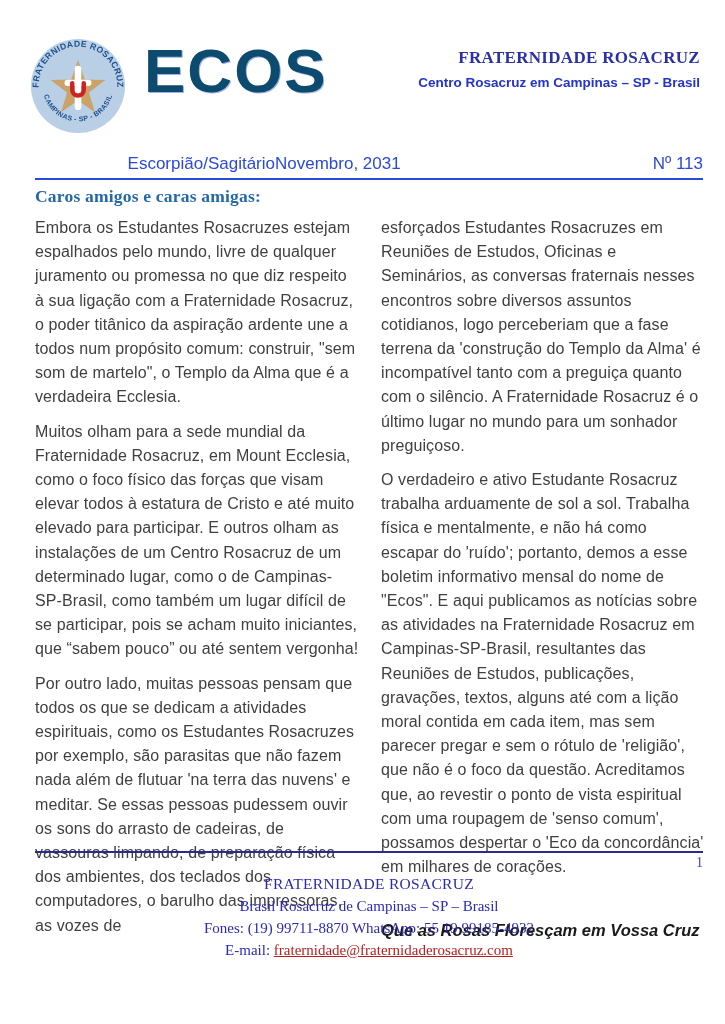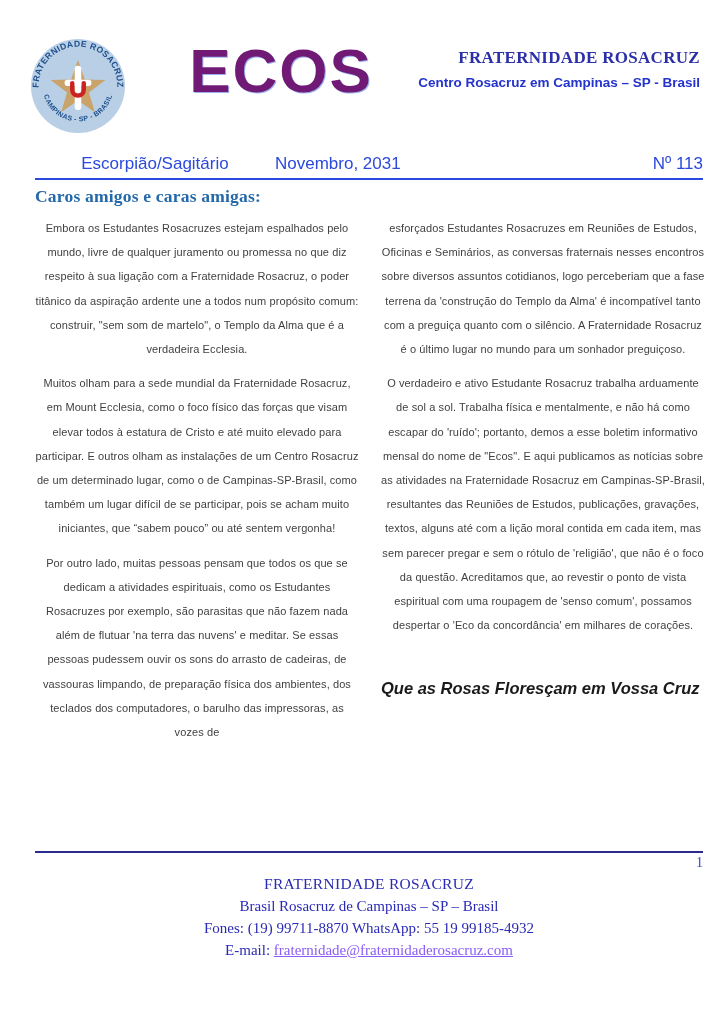--- a/index.html
+++ b/index.html
@@ -11,25 +11,25 @@
     font-family:"Liberation Sans", sans-serif;
     overflow:hidden;
   }
   
   .header {
     position:absolute; top:38px; left:30px; right:25px;
     display:flex; align-items:flex-start;
   }
   .logo { width:96px; height:96px; flex:0 0 96px; }
   .masthead-title {
-    flex:1; text-align:center;
+    flex:1; text-align:left;
     font-family:"Liberation Sans", sans-serif;
     font-weight:900; font-size:62px; line-height:66px;
     letter-spacing:2px;
-    color:#701a75;
+    color:#0c4a6e;
     padding-left:18px;
     text-shadow:1px 1px 0 #9db2f0;
   }
   .header-right { width:282px; text-align:right; padding-top:10px; }
   .org-name {
     font-family:"Liberation Serif", serif;
     font-size:17px; font-weight:600; color:#2b2fa8;
     letter-spacing:0.3px;
   }
   .org-subtitle {
@@ -38,62 +38,61 @@
     font-size:13.5px; font-weight:700; color:#2333cc;
   }
   
   .issue-bar {
     position:absolute; top:146px; left:35px; right:22px;
     display:flex; align-items:baseline;
     border-bottom:2px solid #2b49dc;
     padding-bottom:4px;
     font-size:17px; color:#2b49dc;
   }
-  .issue-zodiac { width:240px; text-align:center; }
+  .issue-zodiac { width:240px; text-align:right; }
   .issue-date { flex:1; text-align:left; }
   .issue-number { text-align:right;margin-top:8px; }
   
   .salutation {
     position:absolute; top:186px; left:35px;
     font-family:"Liberation Serif", serif;
     font-weight:700; font-size:17.5px; color:#2368a8;
     letter-spacing:0.2px;
     text-align:right;
   }
   .columns {
     position:absolute; top:216px; left:35px; right:20px;
     display:flex; gap:22px;
   }
   .col { flex:1; }
   .body-par {
-    font-size:11px; line-height:24.2px; color:#3f3f3f;
+    font-size:16px; line-height:24.2px; color:#3f3f3f;
     margin-bottom:10px;
     letter-spacing:0.1px;
-    text-align:center;
   }
   .closing {
     margin-top:42px;
     font-style:italic; font-weight:700;
     font-size:16.5px; color:#1a1a1a;
   }
   
   .footer { position:absolute; top:851px; left:35px; right:22px; }
   .footer-rule { border-top:2px solid #2b2b8f; }
   .page-number {
     text-align:right; margin-top:2px;
     font-family:"Liberation Serif", serif;
     font-size:14px; color:#3946c8;
   }
   .footer-block {
     margin-top:2px; text-align:center;
     font-family:"Liberation Serif", serif;
     color:#2a2ab4; font-size:15px; line-height:22px;
   }
   .footer-org { font-size:15.5px; letter-spacing:0.3px; }
-  .footer-email-link { text-decoration:underline; color:#8b5cf6; cursor:pointer; }
+  .footer-email-link { text-decoration:underline; color:#b91c1c; cursor:pointer; }
 </style>
 </head>
 <body>
 
 <div class="page">
 
   <div class="header">
 
     <svg class="logo" viewBox="0 0 100 100" aria-hidden="true">
       <circle cx="50" cy="50" r="49" fill="#b9cfe6"></circle>

